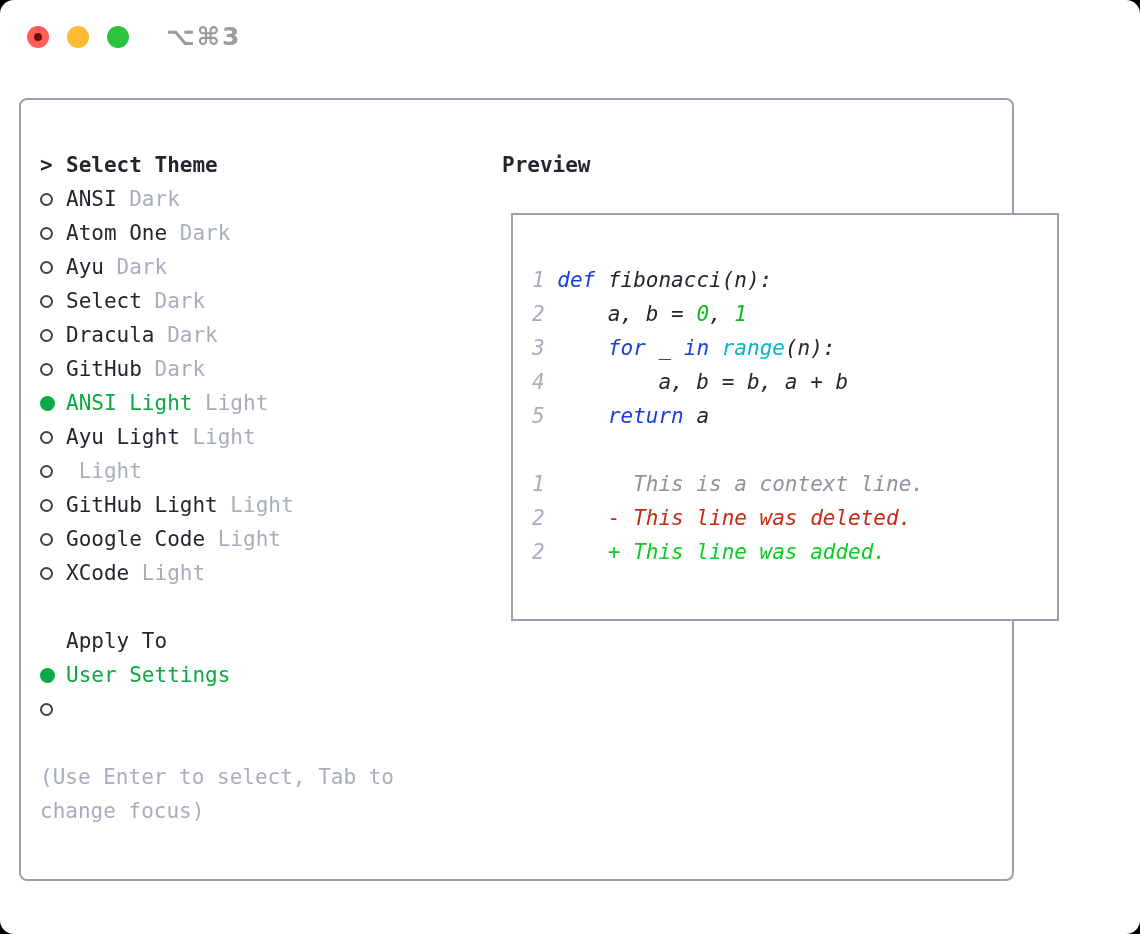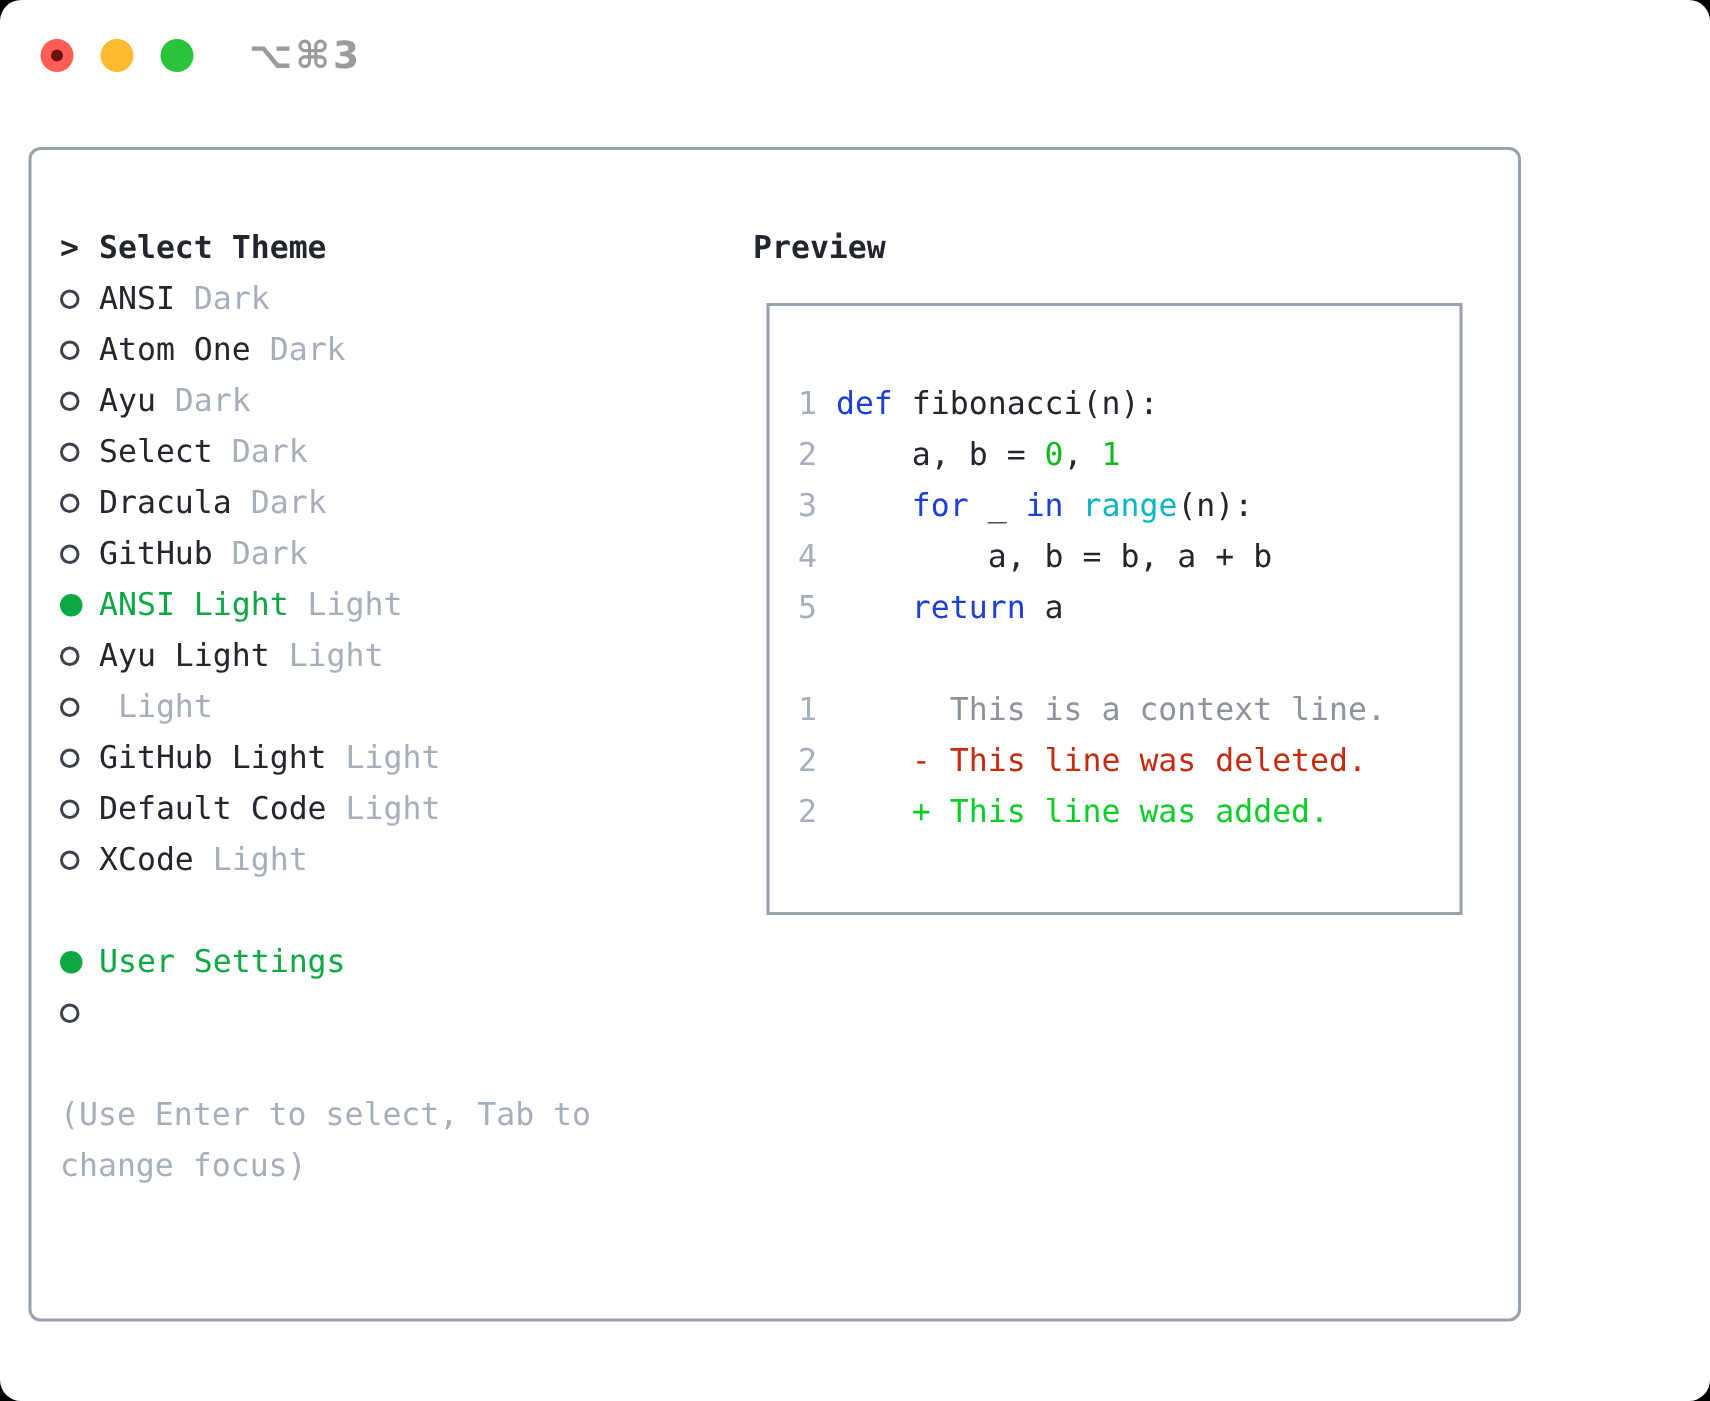--- a/index.html
+++ b/index.html
@@ -31,22 +31,22 @@
   .circle.filled{width:15px;height:15px;border:none;background:var(--green);}
   .arrow{font-weight:bold;color:var(--fg);}
   .hdr{font-weight:bold;}
   .variant{color:var(--muted);}
   .sel .t-label{color:var(--green);}
   .spacer{height:34px;}
   .hint{white-space:pre;color:var(--muted);}
   
   .preview-title{position:absolute;left:481px;top:48px;font-size:21px;line-height:34px;
     font-weight:bold;color:var(--fg);}
-  .preview-box{position:absolute;left:490px;top:102px;width:464px;height:408px;
-    border:2px solid var(--border);background:#fff;}
+  .preview-box{position:absolute;left:490px;top:113px;width:548px;height:408px;
+    border:2px solid var(--border);background:#fff;font-style:italic;}
   .code{position:absolute;left:19px;top:48px;font-size:21px;line-height:34px;white-space:pre;}
   .code-line{height:34px;}
   .c-fg{color:var(--fg);} .c-gray{color:var(--muted);} .c-kw{color:var(--kw);}
   .c-fn{color:var(--fn);} .c-lit{color:var(--lit);} .c-ctx{color:var(--ctx);}
   .c-del{color:var(--del);} .c-add{color:var(--add);text-align:right;}
 </style>
 </head>
 <body>
 
 <div class="window">
@@ -68,24 +68,28 @@
           <div class="row"><span class="marker"><span class="circle"></span></span><span class="t-label">ANSI</span><span class="variant"> Dark</span></div>
           <div class="row"><span class="marker"><span class="circle"></span></span><span class="t-label">Atom One</span><span class="variant"> Dark</span></div>
           <div class="row"><span class="marker"><span class="circle"></span></span><span class="t-label">Ayu</span><span class="variant"> Dark</span></div>
           <div class="row"><span class="marker"><span class="circle"></span></span><span class="t-label">Select</span><span class="variant"> Dark</span></div>
           <div class="row"><span class="marker"><span class="circle"></span></span><span class="t-label">Dracula</span><span class="variant"> Dark</span></div>
           <div class="row"><span class="marker"><span class="circle"></span></span><span class="t-label">GitHub</span><span class="variant"> Dark</span></div>
           <div class="row sel"><span class="marker"><span class="circle filled"></span></span><span class="t-label">ANSI Light</span><span class="variant"> Light</span></div>
           <div class="row"><span class="marker"><span class="circle"></span></span><span class="t-label">Ayu Light</span><span class="variant"> Light</span></div>
           <div class="row"><span class="marker"><span class="circle"></span></span><span class="variant"> Light</span></div>
           <div class="row"><span class="marker"><span class="circle"></span></span><span class="t-label">GitHub Light</span><span class="variant"> Light</span></div>
-          <div class="row"><span class="marker"><span class="circle"></span></span><span class="t-label">Default Code</span><span class="variant"> Light</span></div>
+          <div class="row"><span class="marker"><span class="circle"></span></span><span class="t-label">Google Code</span><span class="variant"> Light</span></div>
           <div class="row"><span class="marker"><span class="circle"></span></span><span class="t-label">XCode</span><span class="variant"> Light</span></div>
         </div>
       <div class="spacer"></div>
+      <div class="row">
+        <span class="marker"></span>
+        <span>Apply To</span>
+      </div>
       <div id="apply-list">
           <div class="row sel"><span class="marker"><span class="circle filled"></span></span><span class="t-label">User Settings</span></div>
           <div class="row"><span class="marker"><span class="circle"></span></span></div>
         </div>
       <div class="spacer"></div>
       <div class="hint">(Use Enter to select, Tab to</div>
       <div class="hint">change focus)</div>
     </div>
 
     <div class="preview-title">Preview</div>

